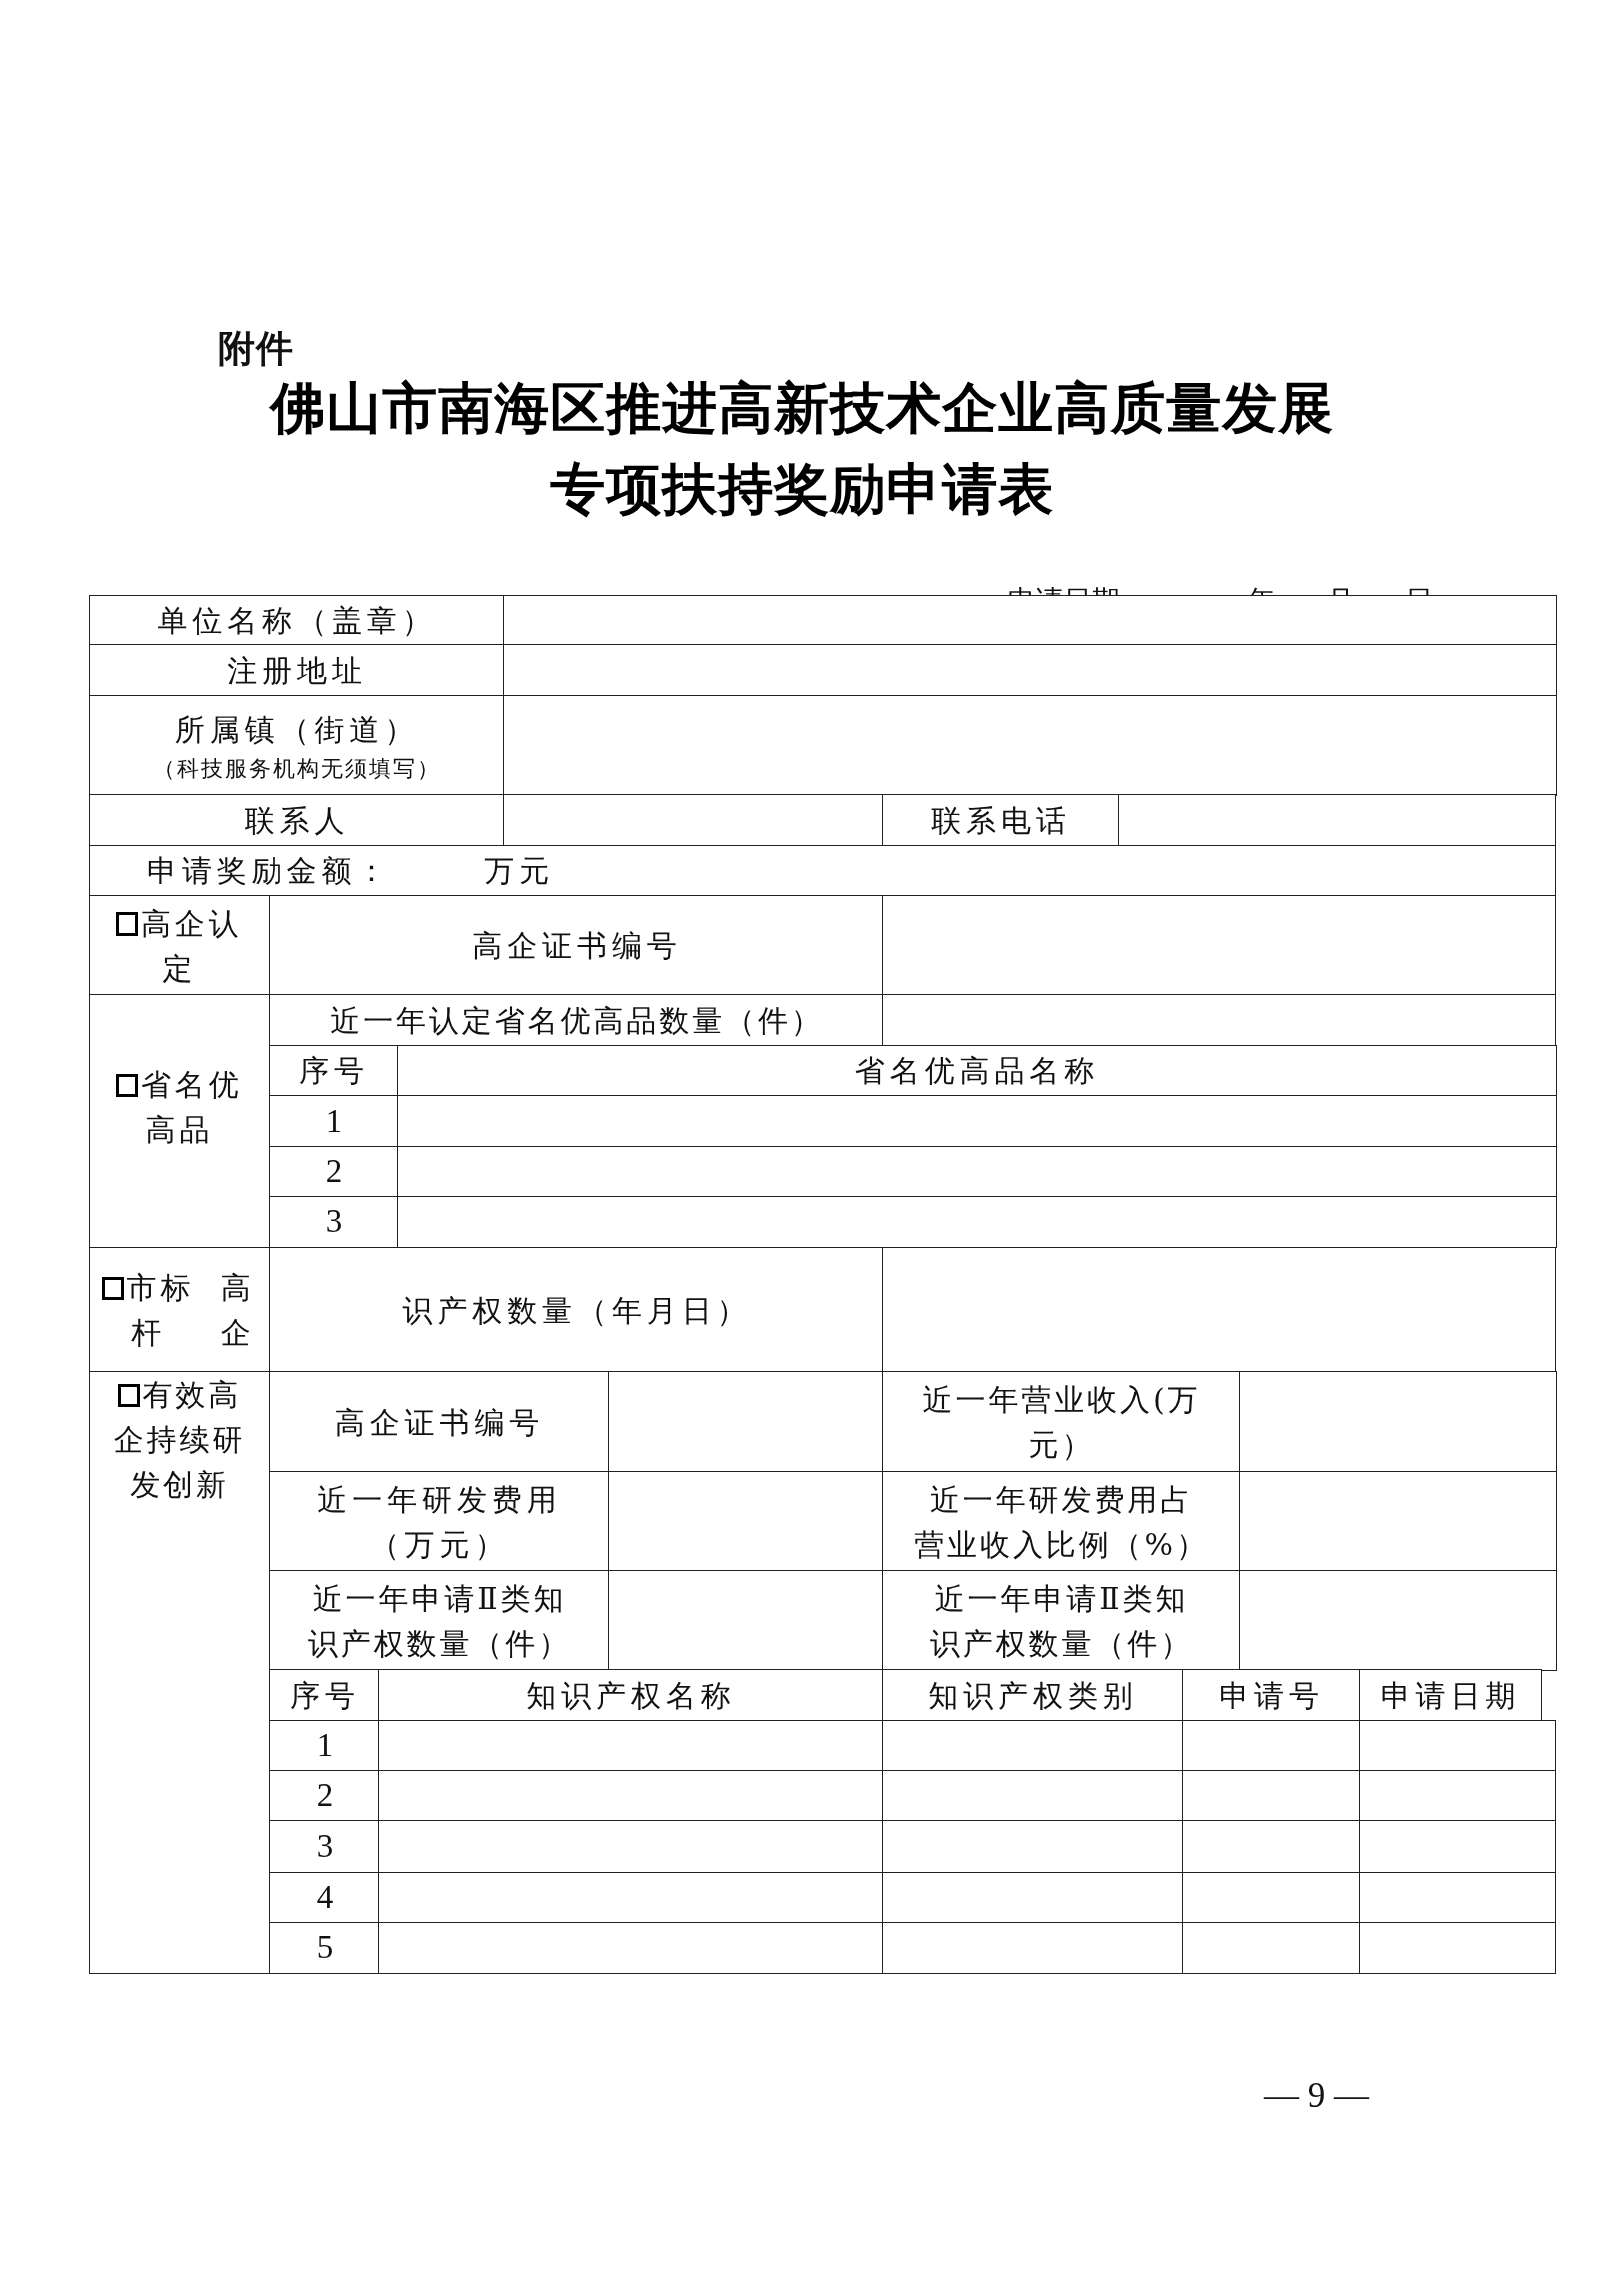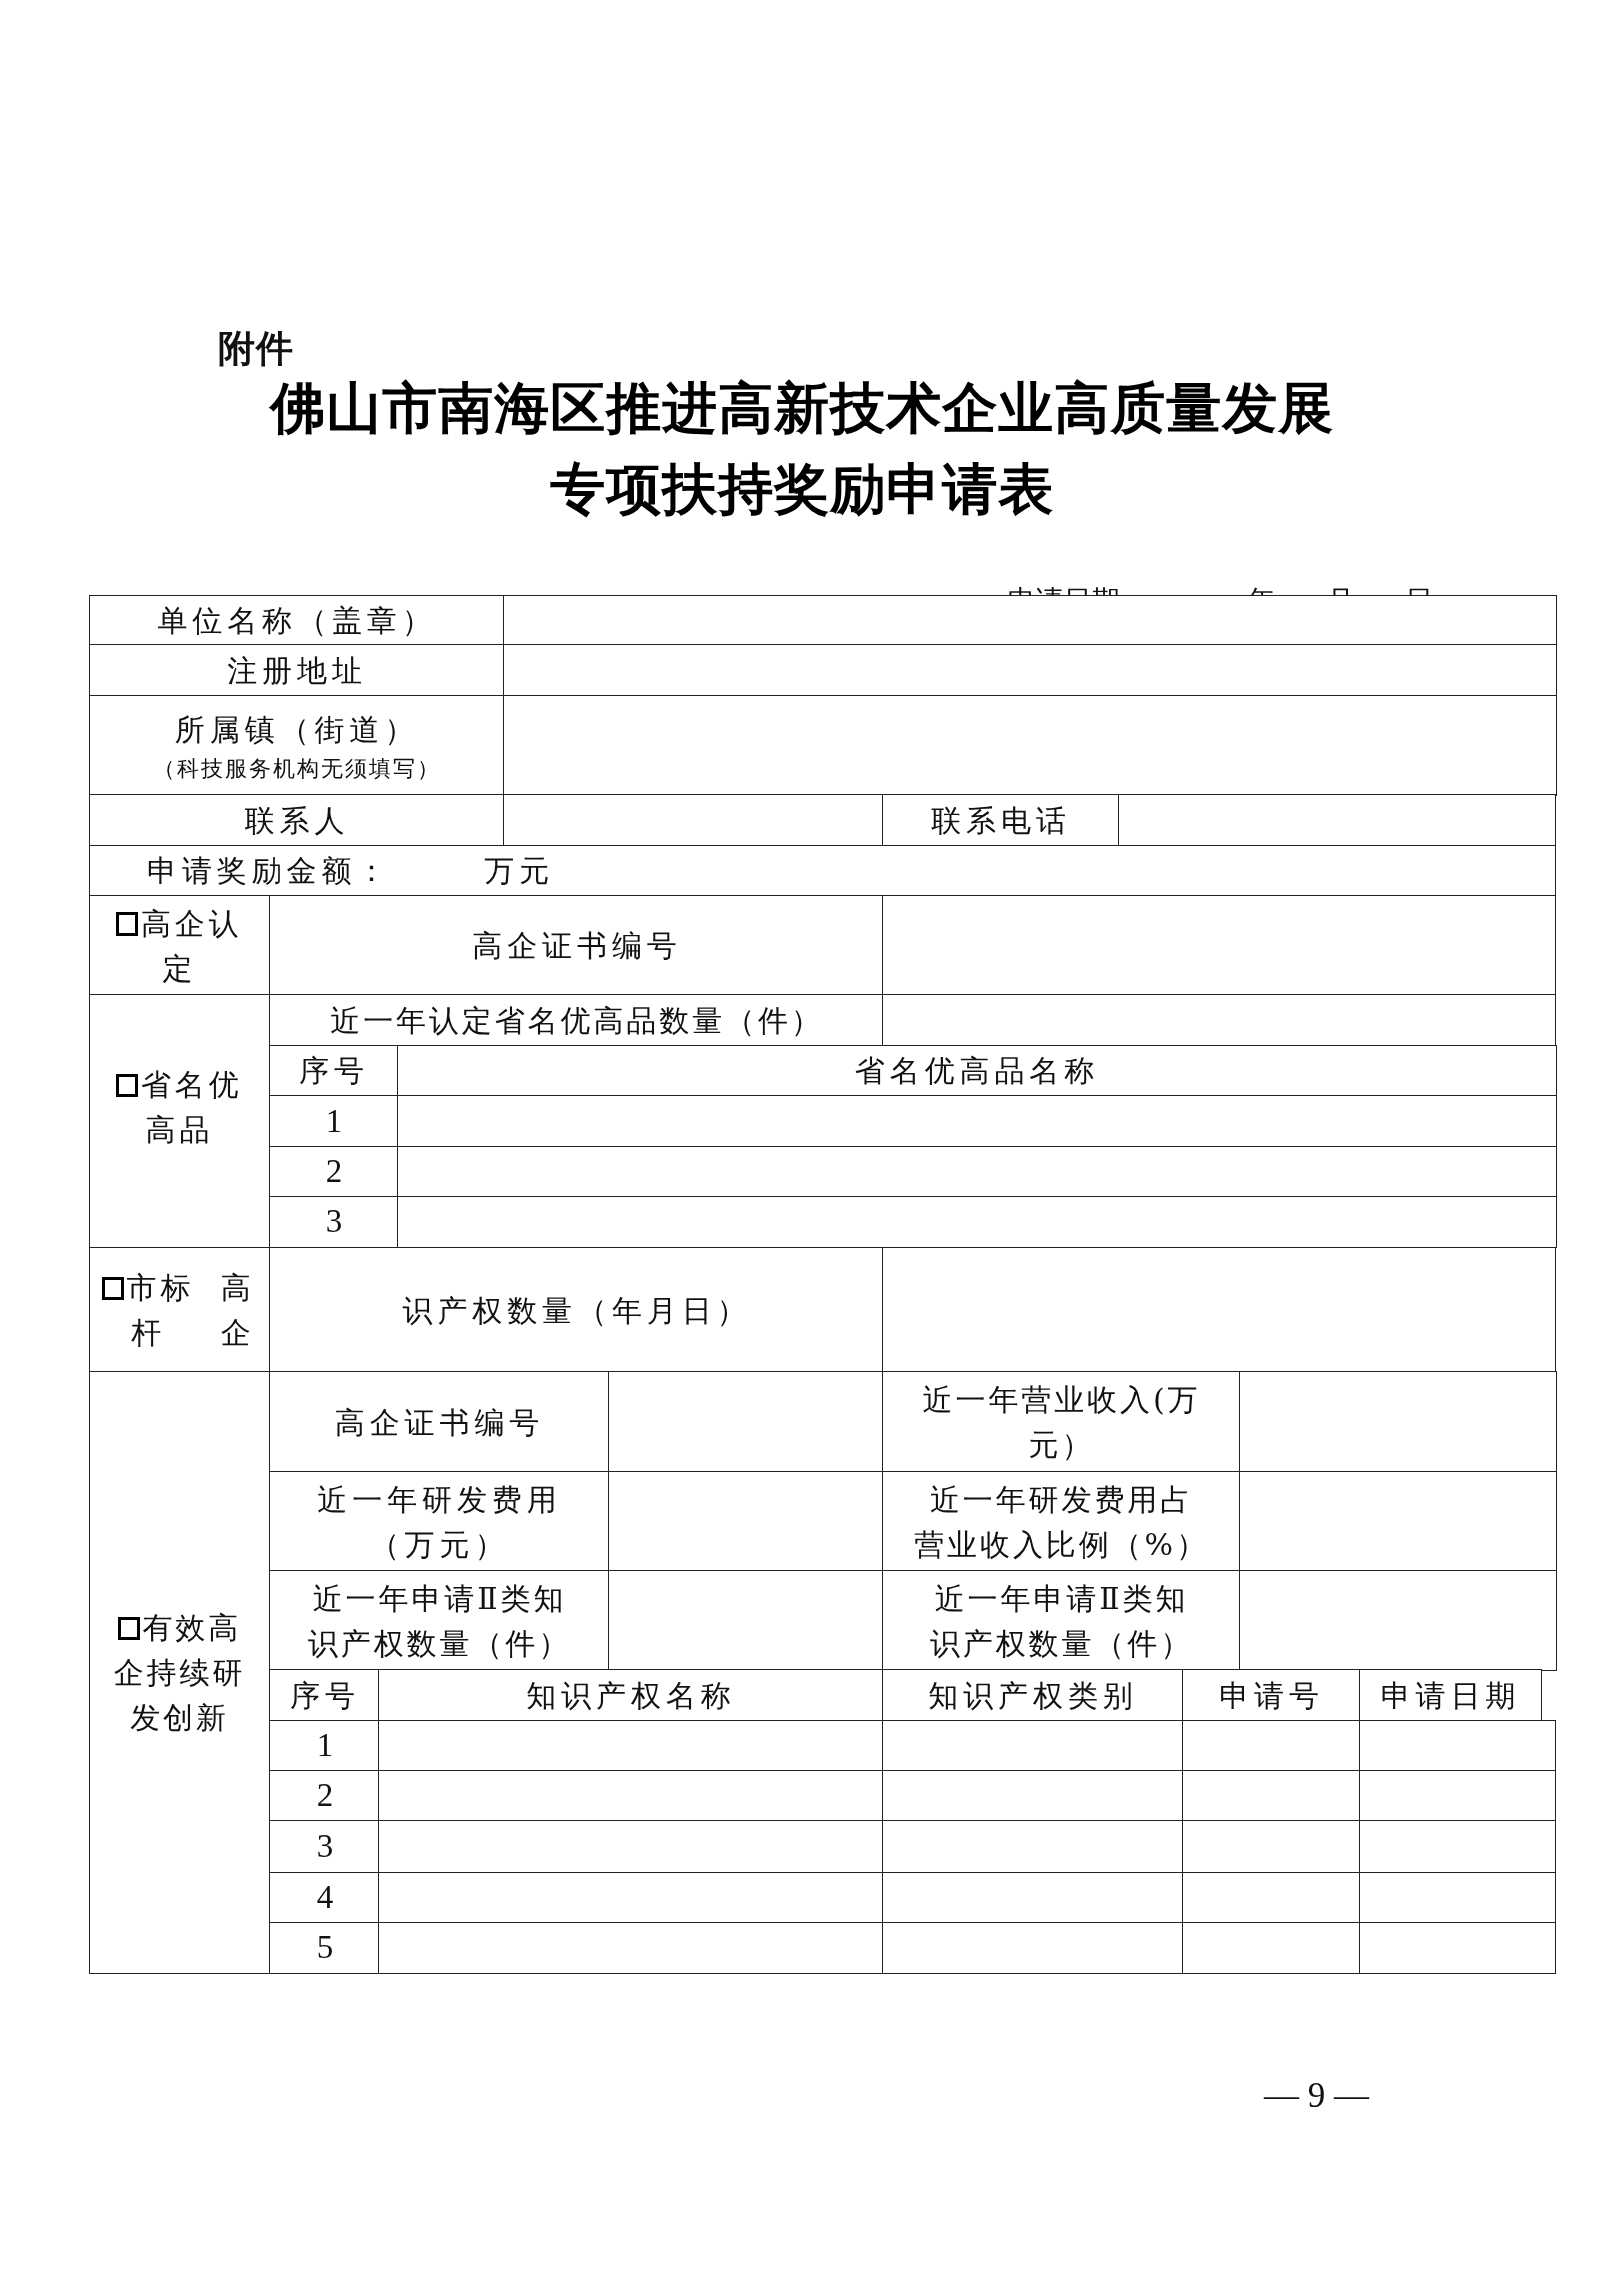--- a/index.html
+++ b/index.html
@@ -79,21 +79,21 @@
   <div class="cell num" style="left:269px;top:1196px;width:130px;height:52px">3</div>
   <div class="cell input" style="left:397px;top:1196px;width:1160px;height:52px"></div>
 
   <div class="cell" style="left:89px;top:1247px;width:181px;height:126px;flex-direction:row;letter-spacing:3.9px">
     <span class="block"><span class="chk"></span><span>市标杆</span></span>
     <span class="block">高企</span>
   </div>
   <div class="cell" style="left:269px;top:1247px;width:616px;height:126px">识产权数量（年月日）</div>
   <div class="cell input" style="left:882px;top:1247px;width:674px;height:126px"></div>
 
-  <div class="cell" style="left:89px;top:1371px;width:181px;height:603px;flex-direction:column;justify-content:flex-start;padding-top:233px;letter-spacing:2.9px">
+  <div class="cell" style="left:89px;top:1371px;width:181px;height:603px;flex-direction:column;justify-content:flex-start;letter-spacing:2.9px">
     <span class="block"><span class="chk"></span><span>有效高</span></span>
     <span class="block">企持续研</span>
     <span class="block">发创新</span>
   </div>
 
   <div class="cell" style="left:269px;top:1371px;width:341px;height:102px">高企证书编号</div>
   <div class="cell input" style="left:608px;top:1371px;width:276px;height:102px"></div>
   <div class="cell" style="left:882px;top:1371px;width:359px;height:102px;flex-direction:column;letter-spacing:2.9px">
     <span class="block">近一年营业收入(万</span>
     <span class="block">元）</span>

